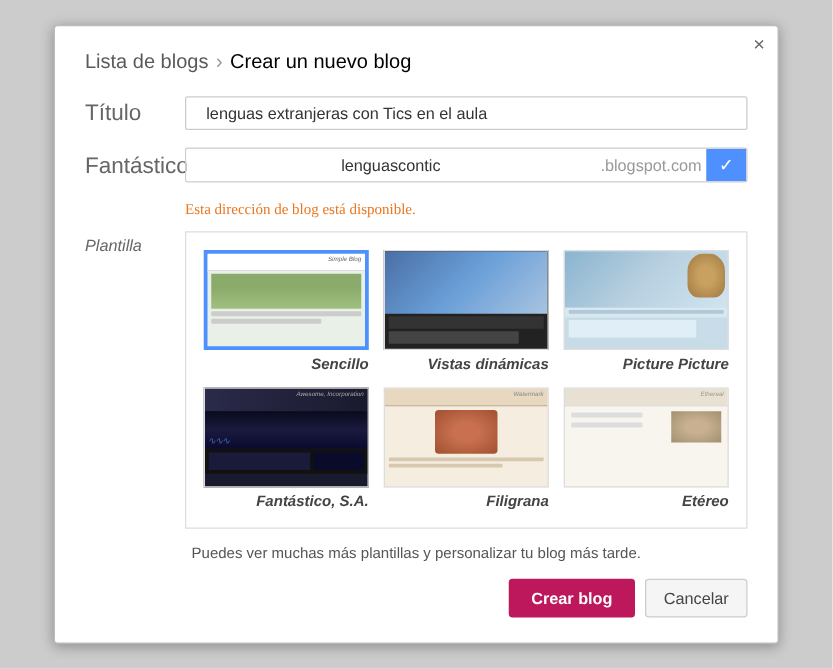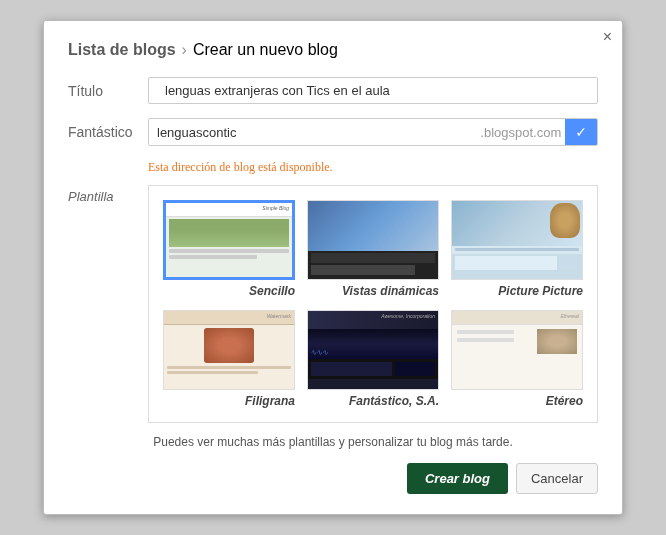--- a/index.html
+++ b/index.html
@@ -34,40 +34,40 @@
       line-height: 1;
     }
     .breadcrumb {
       display: flex;
       align-items: center;
       margin-bottom: 18px;
       font-size: 16px;
     }
     .breadcrumb-list {
       color: #5a5a5a;
-      font-weight: bold;
+      font-weight: normal;
     }
     .breadcrumb-sep {
       color: #999;
       margin: 0 6px;
     }
     .breadcrumb-current {
       color: #000000;
       font-weight: normal;
     }
     .form-row {
       display: flex;
       align-items: center;
       margin-bottom: 14px;
     }
     .form-label {
       width: 80px;
       color: #666;
       flex-shrink: 0;
-      font-size: 14px;
+      font-size: 18px;
     }
     .form-input {
       flex: 1;
       border: 1px solid #ccc;
       border-radius: 2px;
       padding: 5px 16px;
       font-size: 13px;
       outline: none;
       color: #333;
     }
@@ -79,21 +79,21 @@
       border-radius: 2px;
       overflow: hidden;
     }
     .address-input {
       flex: 1;
       border: none;
       padding: 5px 8px;
       font-size: 13px;
       outline: none;
       color: #333;
-      text-align: left;
+      text-align: center;
     }
     .address-domain {
       color: #999;
       padding: 5px 4px;
       font-size: 13px;
       white-space: nowrap;
     }
     .address-check-btn {
       background: #4d90fe;
       border: none;
@@ -292,29 +292,28 @@
       font-size: 12px;
       color: #555;
     }
     .footer-buttons {
       display: flex;
       justify-content: flex-end;
       margin-top: 14px;
       gap: 8px;
     }
     .btn-create {
-      background: #14532d;
+      background: #be185d;
       color: #fff;
       border: none;
       border-radius: 3px;
       padding: 7px 18px;
       font-size: 13px;
       cursor: pointer;
       font-weight: bold;
-      font-style: italic;
     }
     .btn-cancel {
       background: #f5f5f5;
       color: #444;
       border: 1px solid #ccc;
       border-radius: 3px;
       padding: 7px 14px;
       font-size: 13px;
       cursor: pointer;
     }
@@ -380,39 +379,39 @@
             </div>
             <div style="display:flex;gap:2px;padding:2px 3px;">
               <div style="flex:1;height:14px;background:#e0eef8;"></div>
               <div style="width:20px;height:14px;background:#c8dcea;"></div>
             </div>
           </div>
           <div class="template-name">Picture Picture</div>
         </div>
 
         <div class="template-item">
-          <div class="template-thumb tmpl-filigrana">
-            <div class="tmpl-filigrana-header">Watermark</div>
-            <div class="tmpl-filigrana-img"></div>
-            <div style="height:3px;background:#d8c8b0;margin:2px 3px;border-radius:1px;"></div>
-            <div style="height:3px;background:#d8c8b0;margin:1px 3px;width:70%;border-radius:1px;"></div>
-          </div>
-          <div class="template-name">Filigrana</div>
-        </div>
-
-        <div class="template-item">
           <div class="template-thumb tmpl-fantastico">
             <div class="tmpl-fantastico-header">Awesome, Incorporation</div>
             <div class="tmpl-fantastico-wave"></div>
             <div style="height:20px;background:#111;display:flex;gap:3px;padding:3px;">
               <div style="flex:2;background:#1a1a3a;"></div>
               <div style="flex:1;background:#0a0a2a;"></div>
             </div>
           </div>
           <div class="template-name">Fantástico, S.A.</div>
+        </div>
+
+        <div class="template-item">
+          <div class="template-thumb tmpl-filigrana">
+            <div class="tmpl-filigrana-header">Watermark</div>
+            <div class="tmpl-filigrana-img"></div>
+            <div style="height:3px;background:#d8c8b0;margin:2px 3px;border-radius:1px;"></div>
+            <div style="height:3px;background:#d8c8b0;margin:1px 3px;width:70%;border-radius:1px;"></div>
+          </div>
+          <div class="template-name">Filigrana</div>
         </div>
 
         <div class="template-item">
           <div class="template-thumb tmpl-etereo">
             <div class="tmpl-etereo-header">Ethereal</div>
             <div style="overflow:hidden;padding:2px;">
               <div class="tmpl-etereo-img"></div>
               <div class="tmpl-etereo-text" style="width:45%;float:left;"></div>
               <div class="tmpl-etereo-text" style="width:45%;float:left;margin-top:2px;"></div>
             </div>

